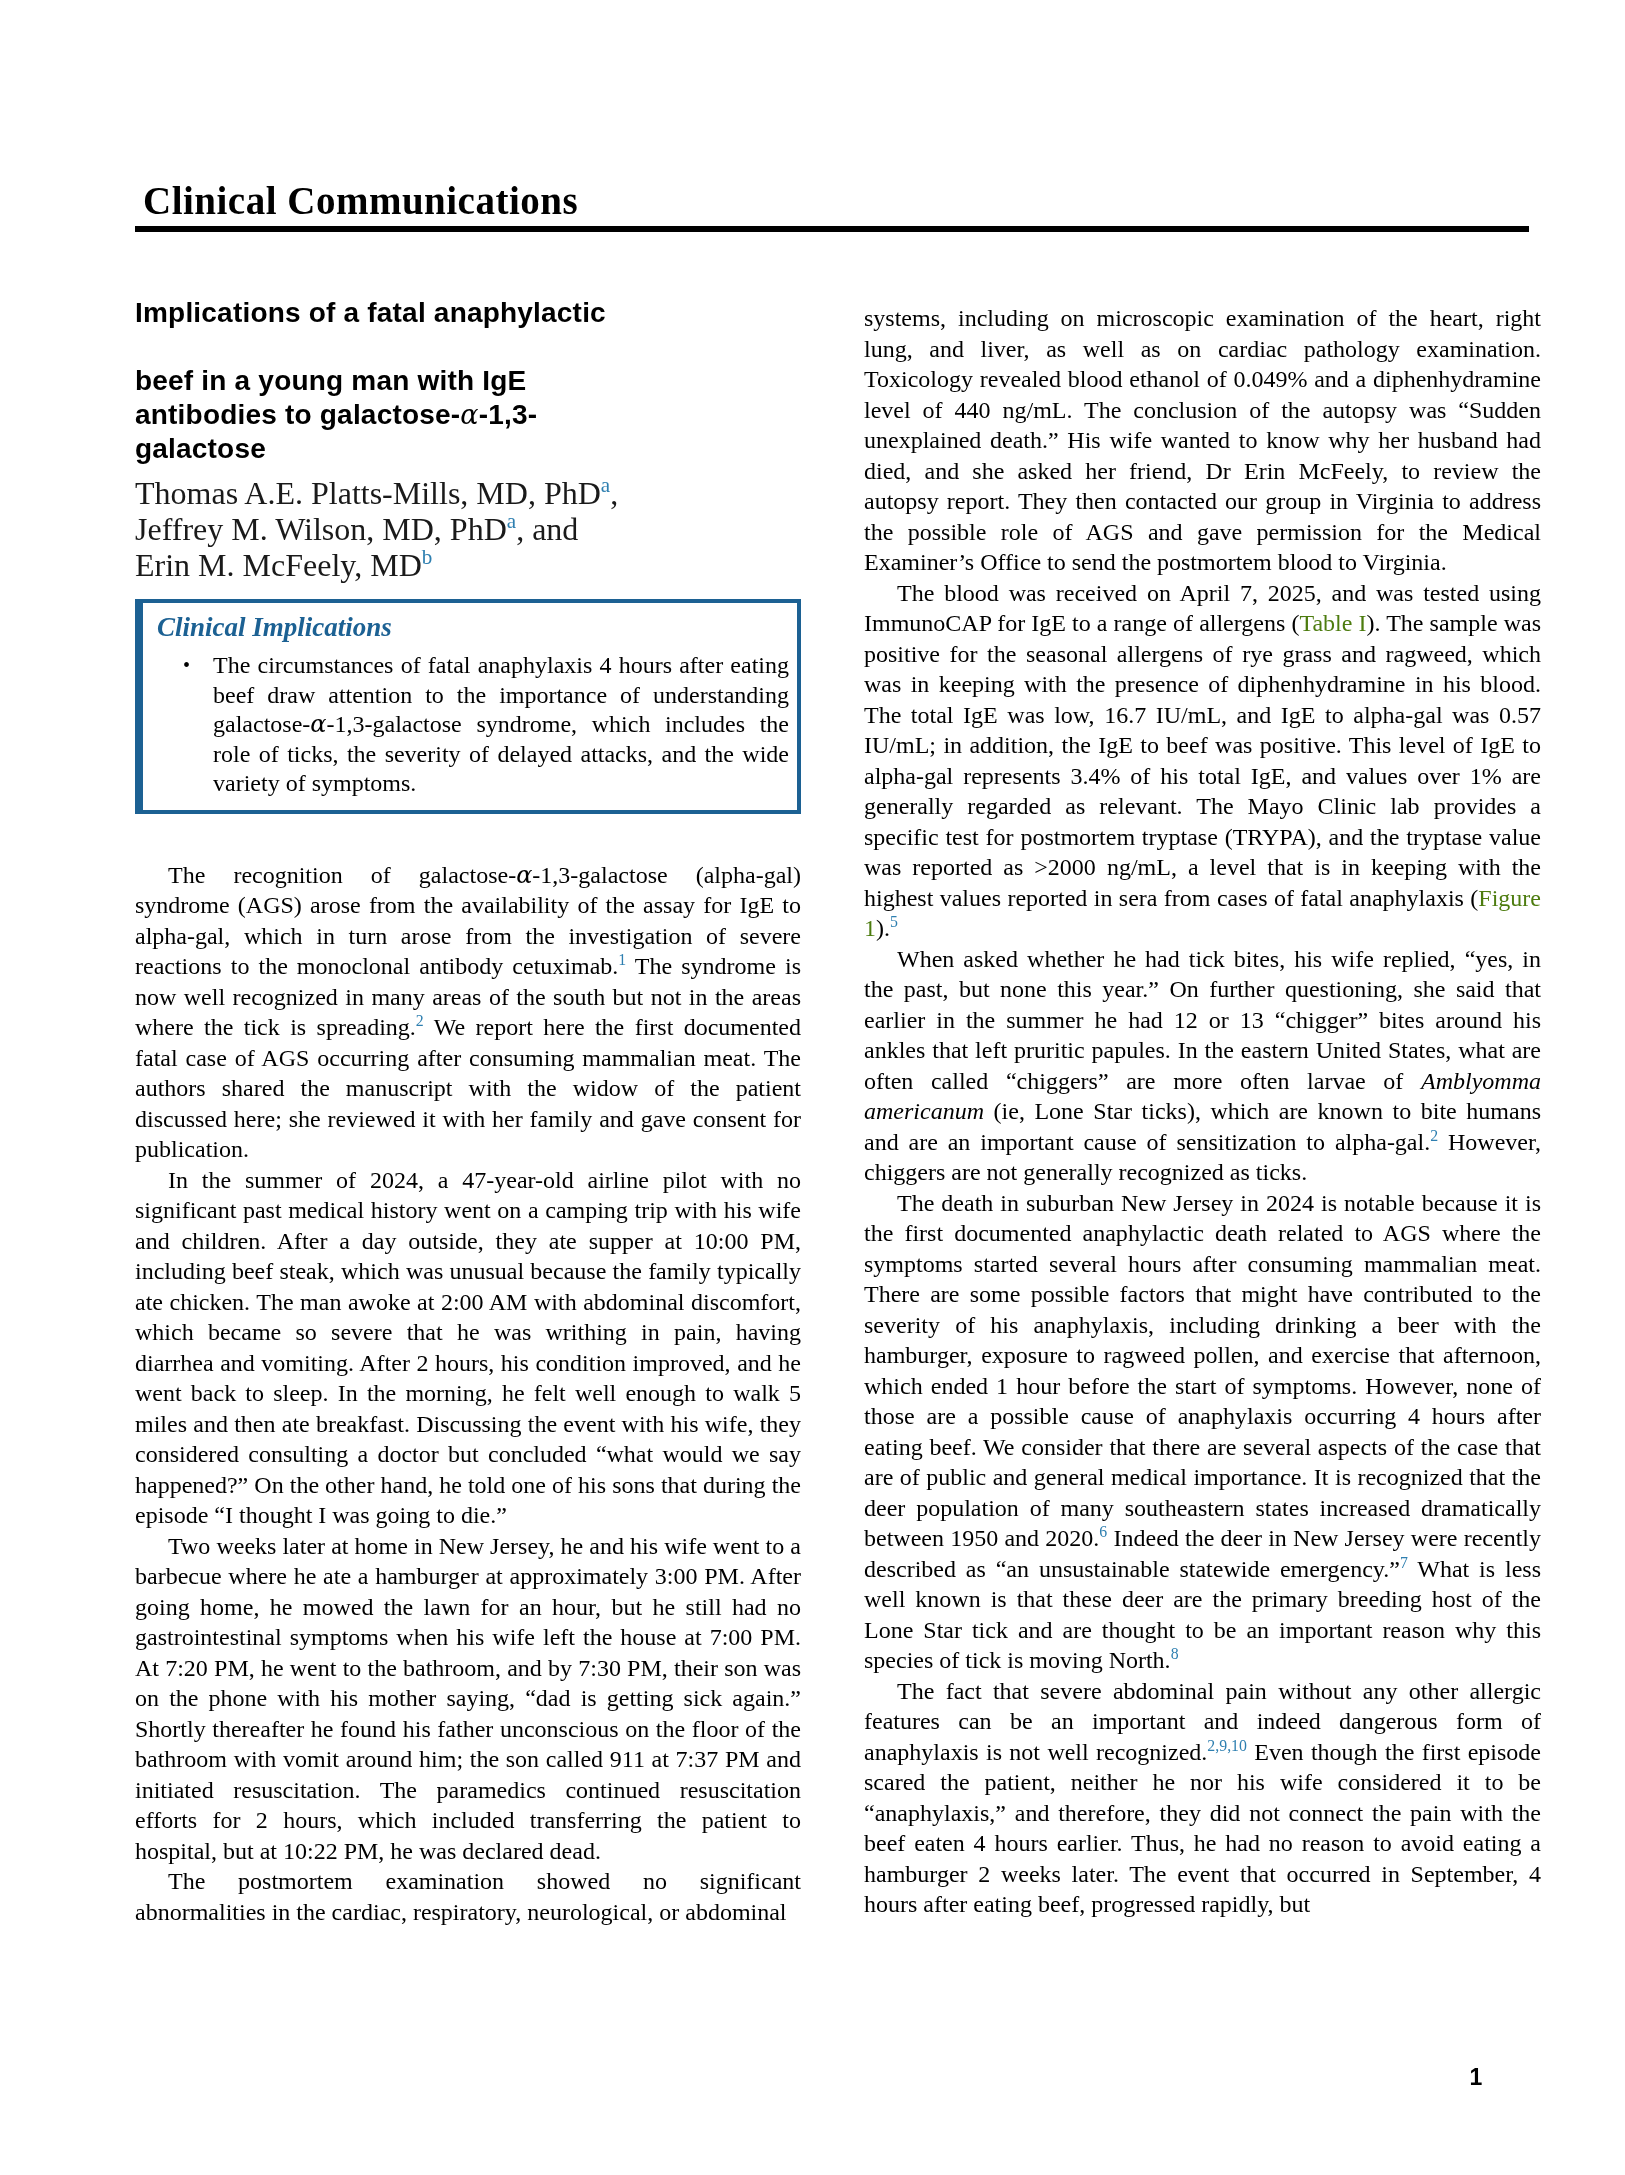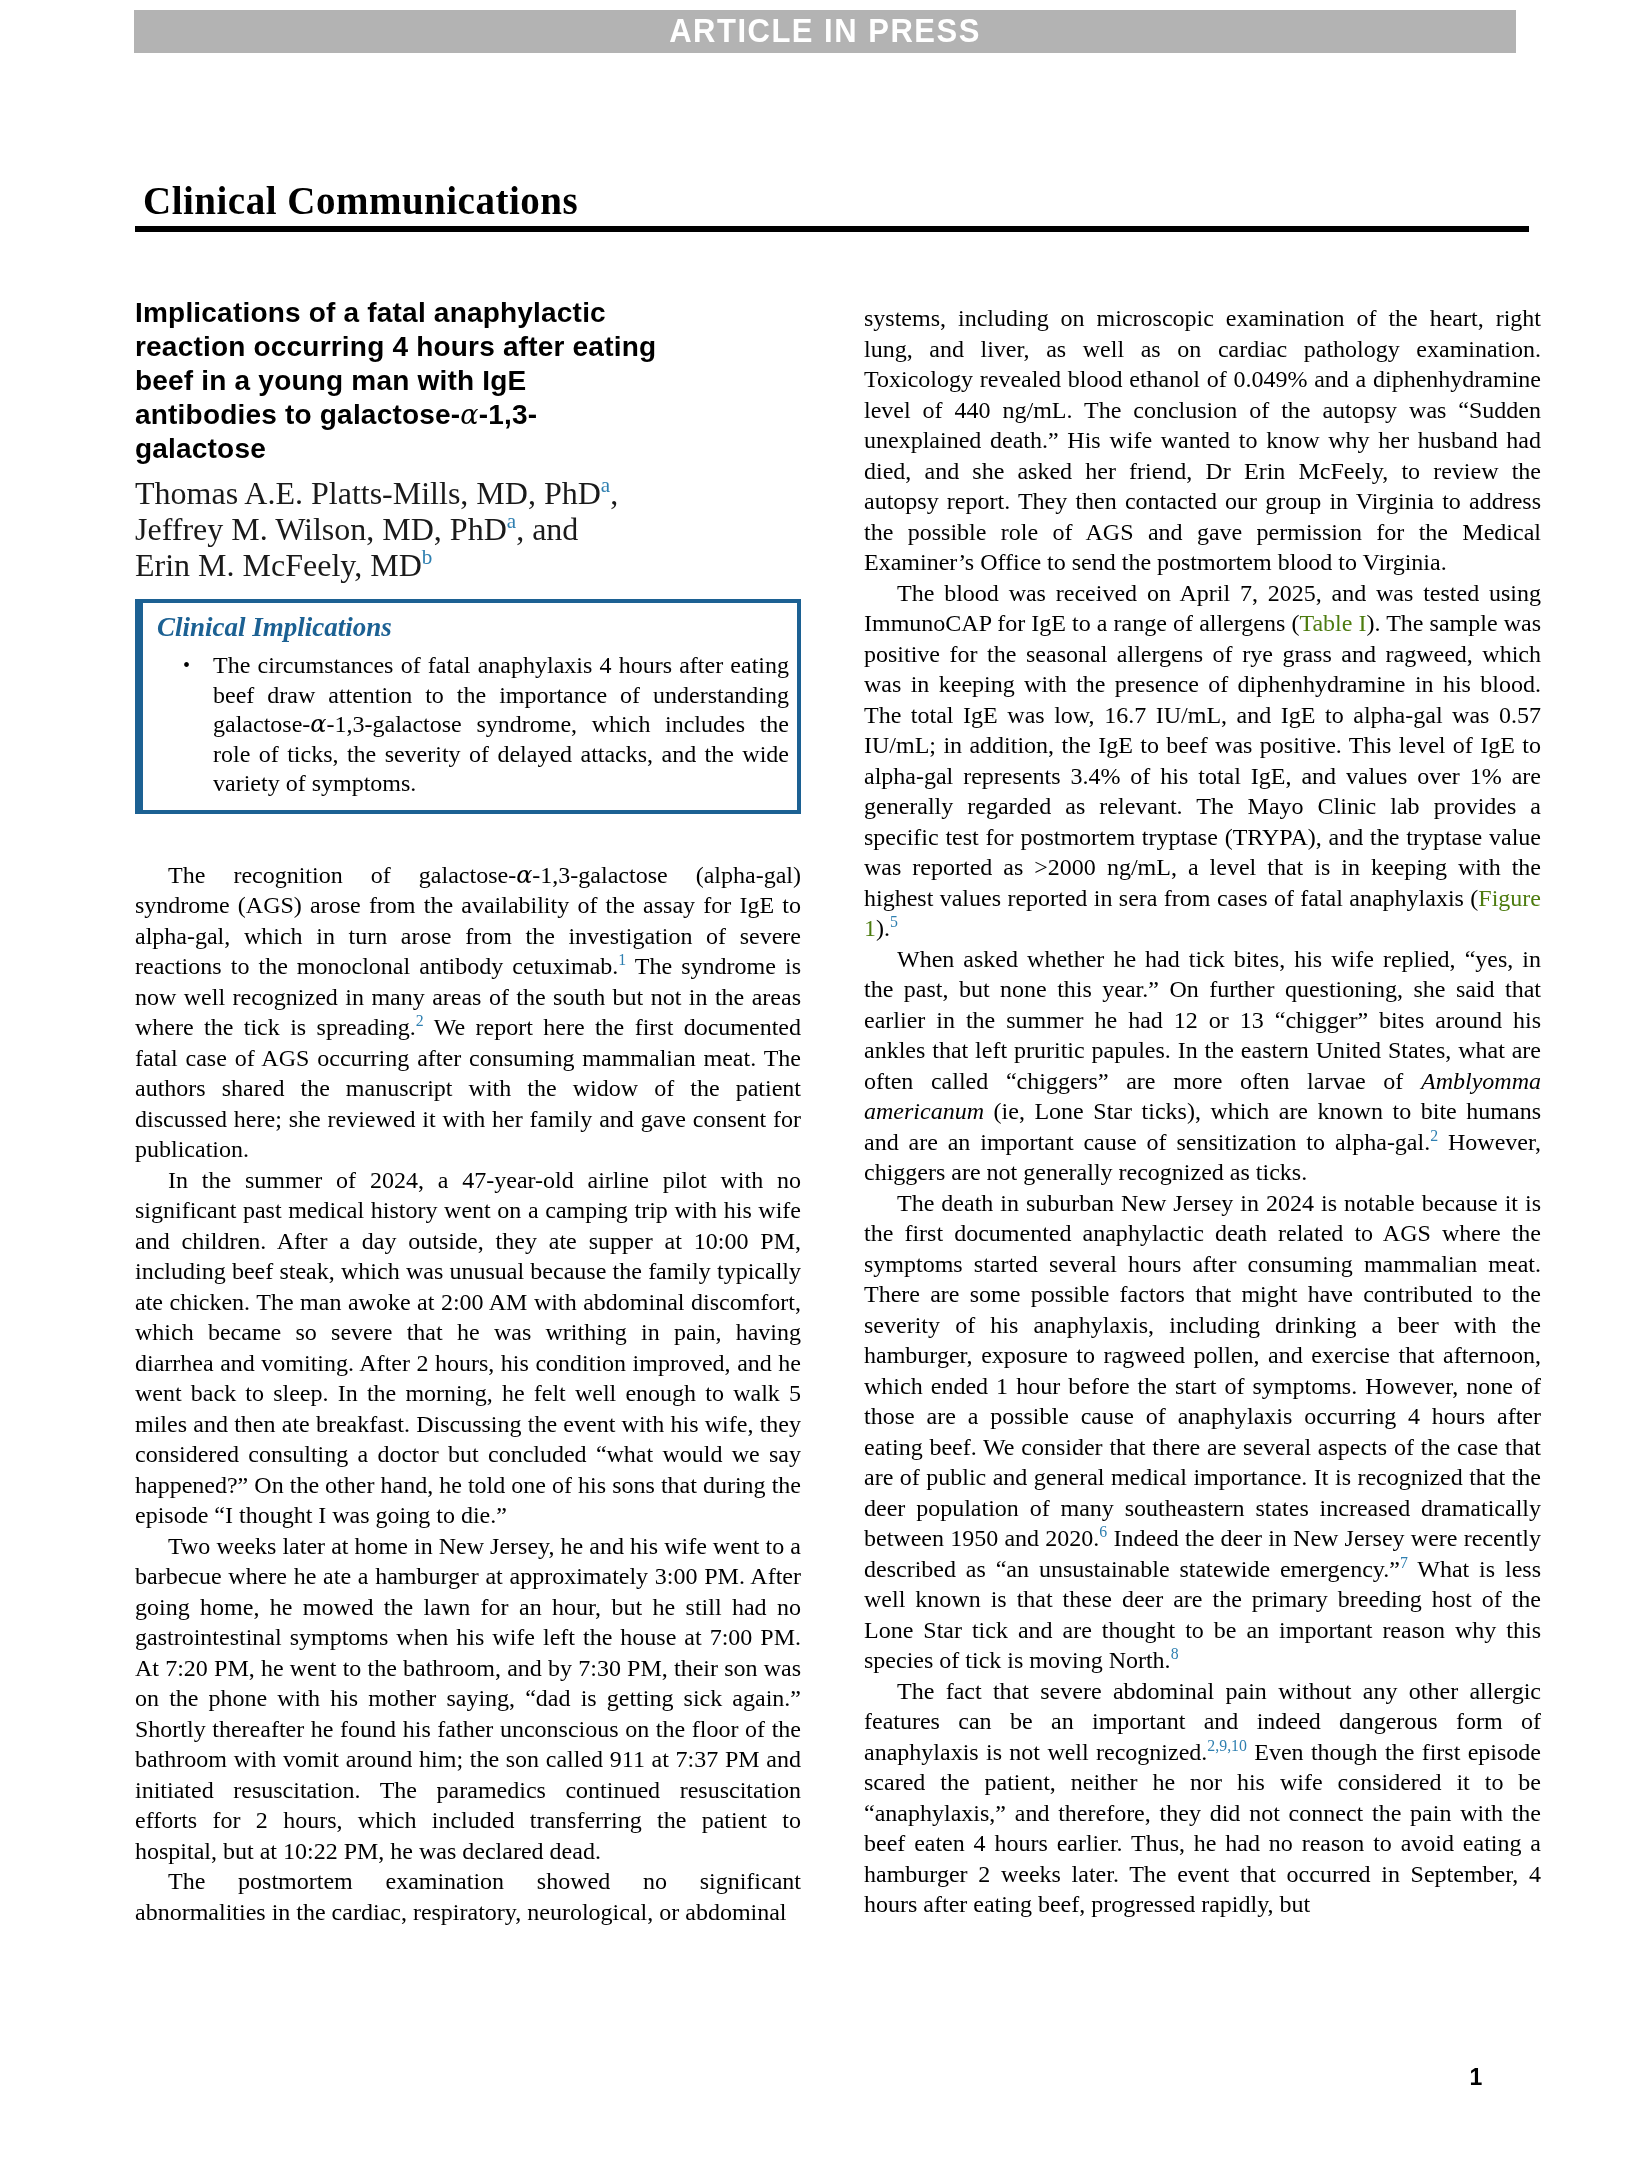--- a/index.html
+++ b/index.html
@@ -77,29 +77,26 @@
   .page-number{
     position:absolute;left:1452px;top:2064px;width:48px;text-align:center;
     font-family:"Liberation Sans",sans-serif;font-weight:bold;font-size:23px;
   }
 </style>
 </head>
 <body>
 
 <div class="page">
 
-  <div class="banner">
-    <span class="banner-label">ARTICLE IN PRESS</span>
-  </div>
 
   <div class="section-title">Clinical Communications</div>
   <div class="heading-rule"></div>
 
   <div class="col col-left">
-    <div class="article-title"><span>Implications of a fatal anaphylactic</span><br><span>reaction occurring 4 hours after eating</span><br><span>beef in a young man with IgE</span><br><span>antibodies to galactose-</span><span class="alpha">α</span><span>-1,3-</span><br><span>galactose</span></div>
+    <div class="article-title"><span>Implications of a fatal anaphylactic</span><br><br><span>beef in a young man with IgE</span><br><span>antibodies to galactose-</span><span class="alpha">α</span><span>-1,3-</span><br><span>galactose</span></div>
 
     <div class="authors">
         <div class="author-line"><span>Thomas A.E. Platts-Mills, MD, PhD</span><sup class="ref">a</sup><span>,</span></div>
         <div class="author-line"><span>Jeffrey M. Wilson, MD, PhD</span><sup class="ref">a</sup><span>, and</span></div>
         <div class="author-line"><span>Erin M. McFeely, MD</span><sup class="ref">b</sup></div>
       </div>
 
     <div class="imp-box">
       <div class="imp-title">Clinical Implications</div>
       <div>

